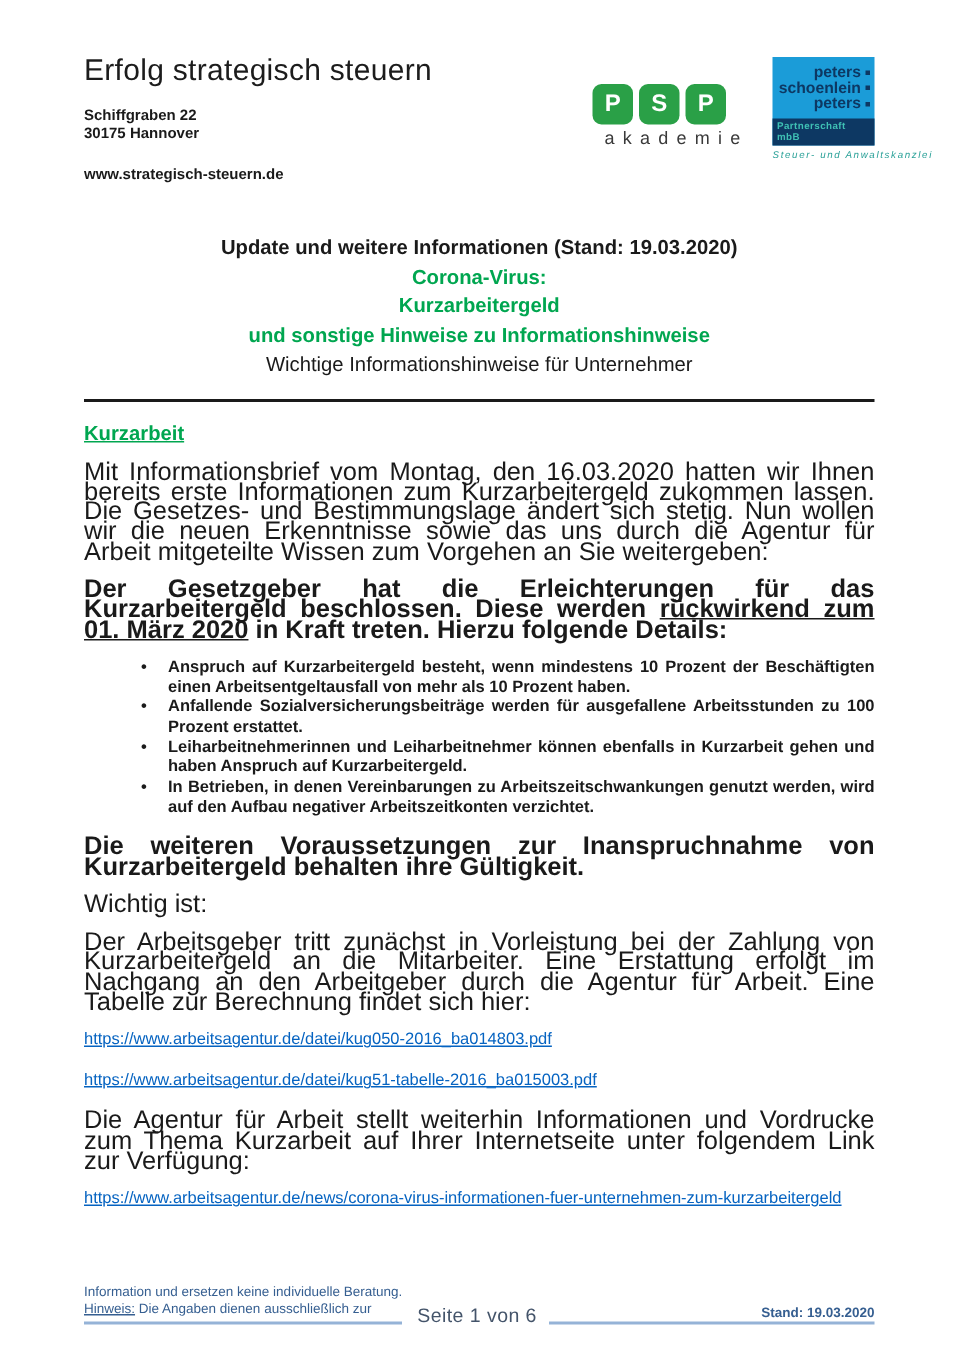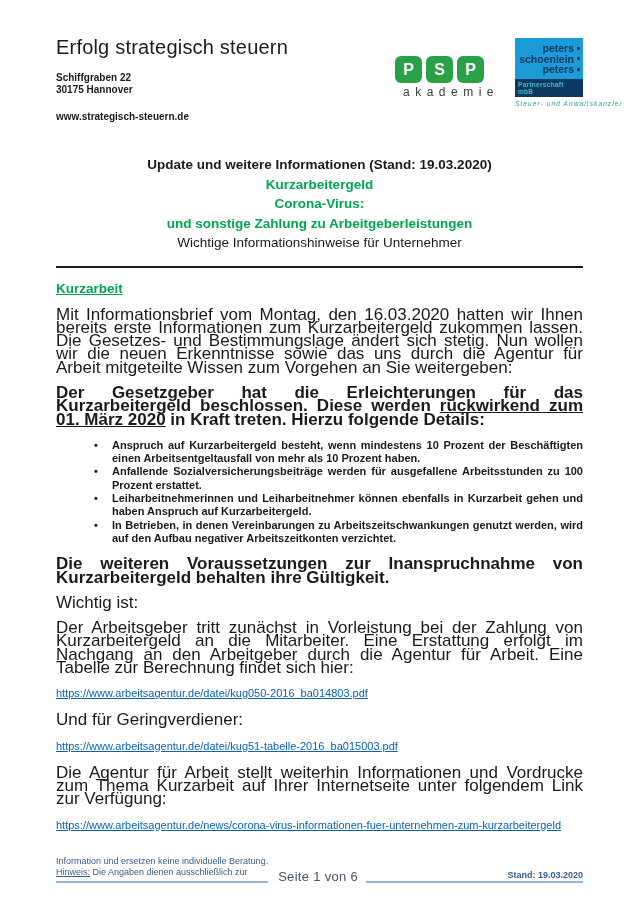--- a/index.html
+++ b/index.html
@@ -125,23 +125,23 @@
           </div>
           <div class="peters-bar">Partnerschaft mbB</div>
         </div>
         <div class="peters-sub">Steuer- und Anwaltskanzlei</div>
       </div>
     </div>
   </header>
 
   <div class="title-block">
     <div class="title-line">Update und weitere Informationen (Stand: 19.03.2020)</div>
+    <div class="title-line title-green">Corona-Virus:</div>
     <div class="title-line title-green">Kurzarbeitergeld</div>
-    <div class="title-line title-green">Corona-Virus:</div>
-    <div class="title-line title-green">und sonstige Zahlung zu Arbeitgeberleistungen</div>
+    <div class="title-line title-green">und sonstige Hinweise zu Informationshinweise</div>
     <div class="title-sub">Wichtige Informationshinweise für Unternehmer</div>
   </div>
 
   <hr class="rule">
 
   <section>
     <h2 class="section-heading">Kurzarbeit</h2>
 
     <p class="just">Mit Informationsbrief vom Montag, den 16.03.2020 hatten wir Ihnen bereits erste Informationen zum Kurzarbeitergeld zukommen lassen. Die Gesetzes- und Bestimmungslage ändert sich stetig. Nun wollen wir die neuen Erkenntnisse sowie das uns durch die Agentur für Arbeit mitgeteilte Wissen zum Vorgehen an Sie weitergeben:</p>
 
@@ -167,21 +167,20 @@
     </ul>
 
     <p class="just bold">Die weiteren Voraussetzungen zur Inanspruchnahme von Kurzarbeitergeld behalten ihre Gültigkeit.</p>
 
     <p>Wichtig ist:</p>
 
     <p class="just">Der Arbeitsgeber tritt zunächst in Vorleistung bei der Zahlung von Kurzarbeitergeld an die Mitarbeiter. Eine Erstattung erfolgt im Nachgang an den Arbeitgeber durch die Agentur für Arbeit. Eine Tabelle zur Berechnung findet sich hier:</p>
 
     <a class="doc-link" href="#">https://www.arbeitsagentur.de/datei/kug050-2016_ba014803.pdf</a>
 
-    <p>Und für Geringverdiener:</p>
 
     <a class="doc-link" href="#">https://www.arbeitsagentur.de/datei/kug51-tabelle-2016_ba015003.pdf</a>
 
     <p class="just">Die Agentur für Arbeit stellt weiterhin Informationen und Vordrucke zum Thema Kurzarbeit auf Ihrer Internetseite unter folgendem Link zur Verfügung:</p>
 
     <a class="doc-link" href="#">https://www.arbeitsagentur.de/news/corona-virus-informationen-fuer-unternehmen-zum-kurzarbeitergeld</a>
   </section>
 
   <footer class="footer">
     <div class="stand">Stand: 19.03.2020</div>

